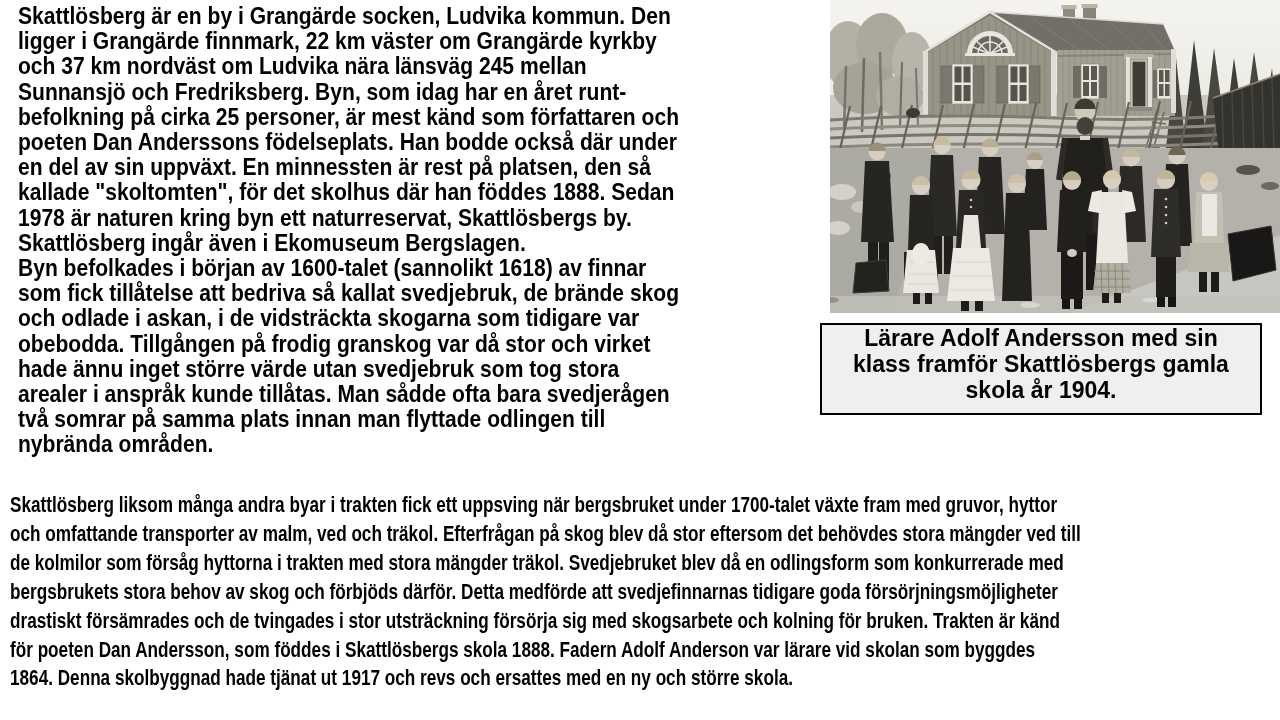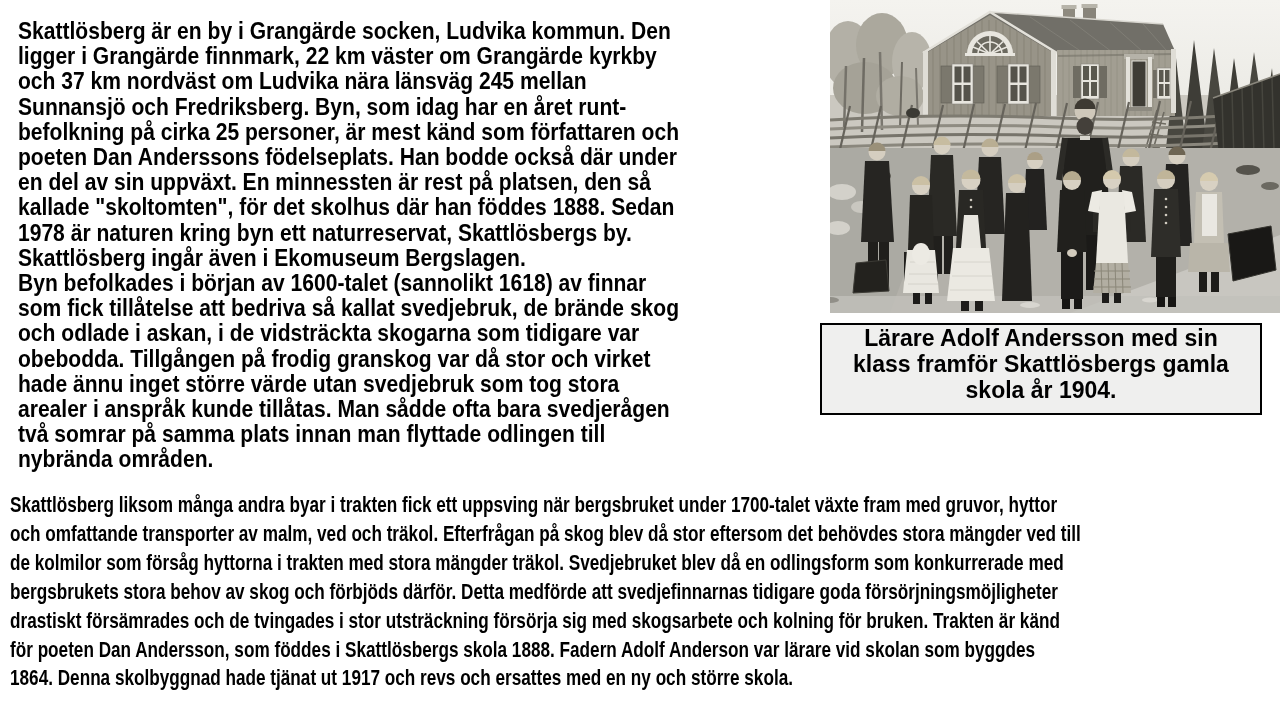--- a/index.html
+++ b/index.html
@@ -1,20 +1,20 @@
 <!DOCTYPE html>
 <html><head>
 <meta charset="utf-8">
 <style>
   html,body{margin:0;padding:0;}
   body{
     width:1280px;height:720px;background:#ffffff;color:#000;
     font-family:"Liberation Sans",sans-serif;position:relative;overflow:hidden;
   }
-  .intro{position:absolute;left:18px;top:19px;}
+  .intro{position:absolute;left:18px;top:4px;}
   .intro .condense{
     font-weight:bold;font-size:23.4px;line-height:25.2px;
     white-space:pre-line;width:980px;
     transform:scaleX(0.90);transform-origin:0 0;
   }
   .photo-wrap{position:absolute;left:830px;top:0;width:450px;height:313px;}
   .photo-wrap svg{display:block;}
   .caption-box{
     position:absolute;left:812px;top:315px;width:438px;height:88px;
     background:#efefee;border:2px solid #000;margin:8px;

